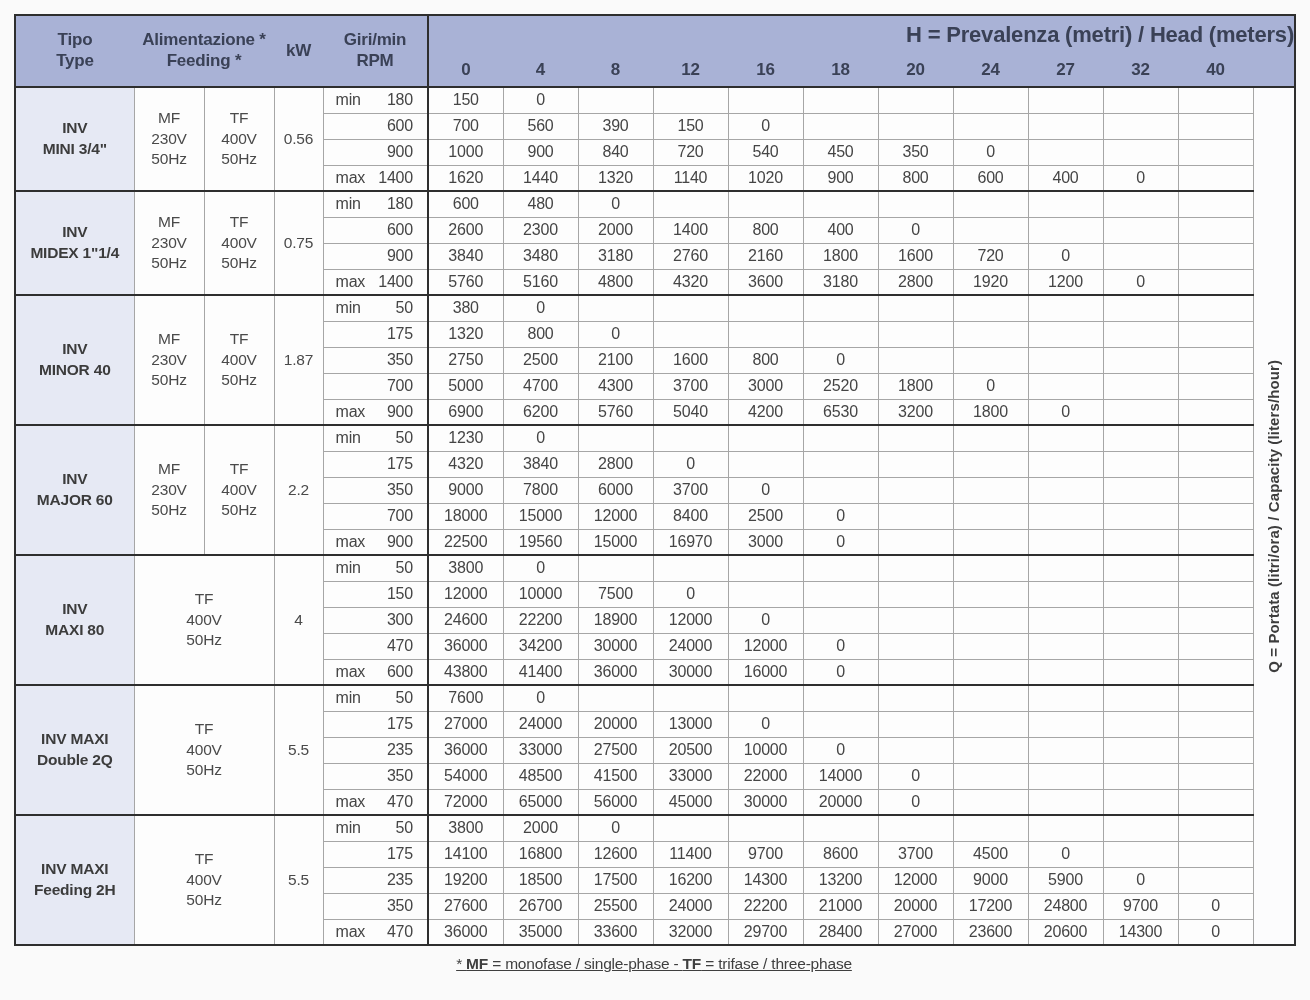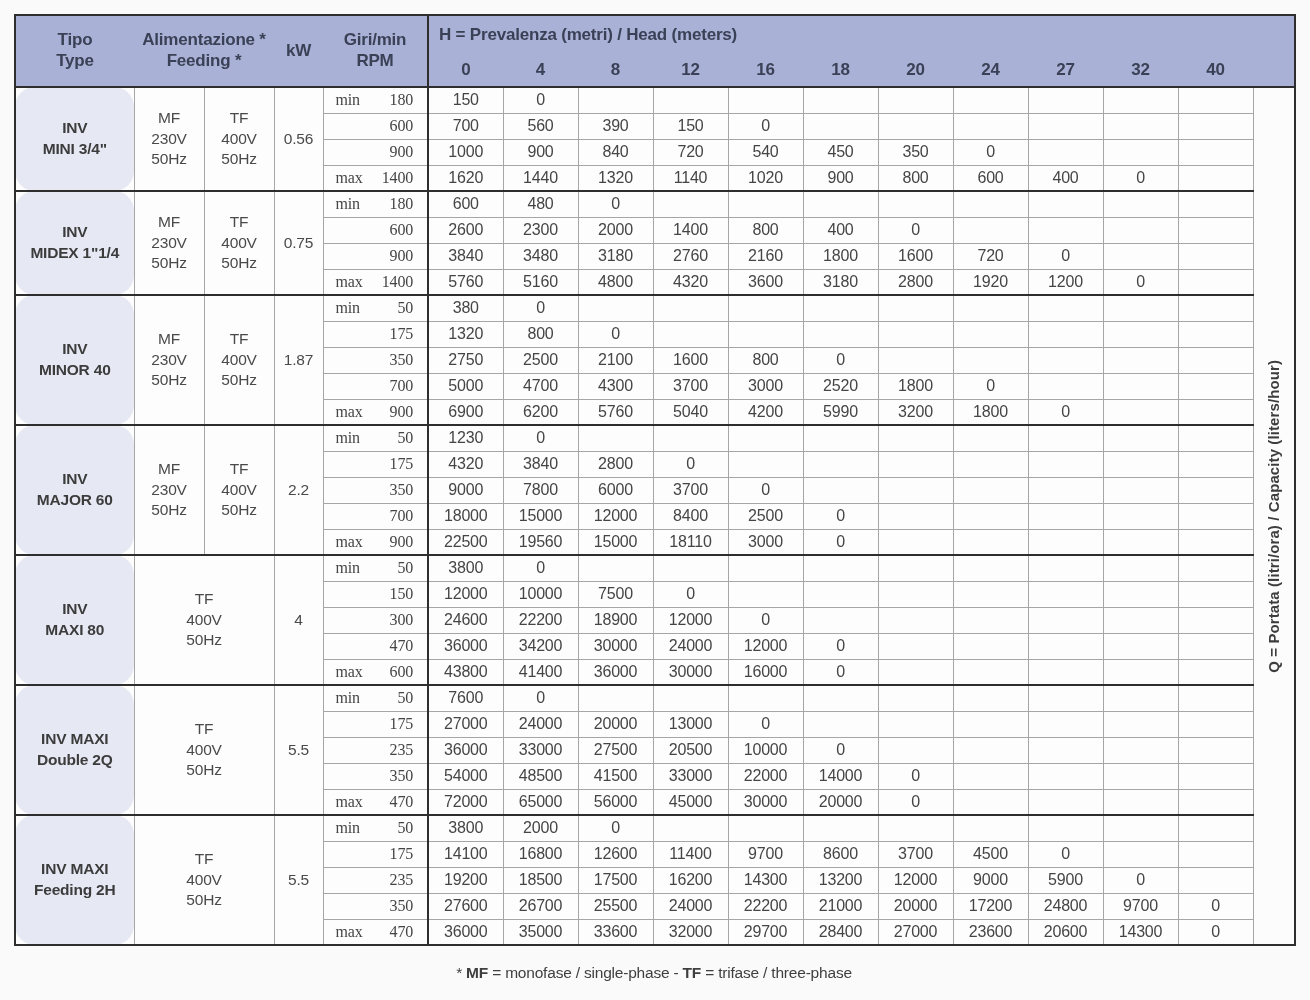--- a/index.html
+++ b/index.html
@@ -26,21 +26,21 @@
   col.c-side  { width: 42px; }
 
   thead th {
     background: #a9b2d6;
     color: #3a4156;
     font-weight: bold;
     border: 0;
     letter-spacing: -0.2px;
   }
   th.hl { font-size: 17px; line-height: 1.22; border-bottom: 2px solid #2e2e2e; }
-  th.htitle { font-size: 17px; height: 38px; text-align: left; border-left: 2px solid #2e2e2e; padding-left: 10px; }
+  th.htitle { font-size: 22px; height: 38px; text-align: right; border-left: 2px solid #2e2e2e; padding-left: 10px; }
   th.htitle .hbold { font-weight: 900; }
   th.hcol { font-size: 17px; height: 34px; text-align: center; border-bottom: 2px solid #2e2e2e; }
   th.hcol.hsep { border-left: 2px solid #2e2e2e; }
 
   tbody td {
     border: 1px solid #a6a6a6;
     height: 26px;
     font-size: 16px;
     text-align: center;
     vertical-align: middle;
@@ -48,29 +48,28 @@
     letter-spacing: -0.2px;
     padding: 0;
   }
   tbody tr.group-start td { border-top: 2px solid #2e2e2e; }
   td.model {
     background: #e6e9f4;
     font-weight: bold;
     color: #3c3c3c;
     font-size: 15.5px;
     line-height: 1.35;
-    border-radius: 20px;
   }
   td.feed, td.kw {
     background: #fdfdfd;
     color: #4a4a4a;
     font-size: 15.5px;
     line-height: 1.35;
   }
-  td.rpm { padding: 0; font-family: Liberation Serif, serif; }
+  td.rpm { padding: 0; }
   .rpmwrap {
     display: flex;
     align-items: center;
     padding: 0 14px 0 12px;
     width: 100%;
   }
   .rpmwrap .pre { margin-right: auto; }
   td.val.hsep { border-left: 2px solid #2e2e2e; }
   td.side {
     background: #fcfcfd;
@@ -84,24 +83,25 @@
     white-space: nowrap;
     margin: 0 auto;
     font-size: 15px;
     font-weight: bold;
     color: #3d3d3d;
     letter-spacing: 0.1px;
   }
   .footnote {
     width: 1280px;
     text-align: center;
-    margin-top: 18px;
+    margin-top: 9px;
     font-size: 15.5px;
     color: #3f3f3f;
     letter-spacing: -0.2px;
+    text-decoration: underline;
   }
   .footnote b { font-weight: bold; }
 </style>
 </head>
 <body>
 
 <div class="page">
   <table class="pump">
     <colgroup>
       <col class="c-model">
@@ -438,21 +438,21 @@
             <div class="rpmwrap">
               <span class="pre">max</span>
               <span class="rv">900</span>
             </div>
           </td>
           <td class="val hsep">6900</td>
           <td class="val">6200</td>
           <td class="val">5760</td>
           <td class="val">5040</td>
           <td class="val">4200</td>
-          <td class="val">5990</td>
+          <td class="val">6530</td>
           <td class="val">3200</td>
           <td class="val">1800</td>
           <td class="val">0</td>
           <td class="val"></td>
           <td class="val"></td>
         </tr>
         <tr class="group-start">
           <td class="model" rowspan="5">
             <div>INV</div>
             <div>MAJOR 60</div>
@@ -546,21 +546,21 @@
         <tr>
           <td class="rpm">
             <div class="rpmwrap">
               <span class="pre">max</span>
               <span class="rv">900</span>
             </div>
           </td>
           <td class="val hsep">22500</td>
           <td class="val">19560</td>
           <td class="val">15000</td>
-          <td class="val">18110</td>
+          <td class="val">16970</td>
           <td class="val">3000</td>
           <td class="val">0</td>
           <td class="val"></td>
           <td class="val"></td>
           <td class="val"></td>
           <td class="val"></td>
           <td class="val"></td>
         </tr>
         <tr class="group-start">
           <td class="model" rowspan="5">

